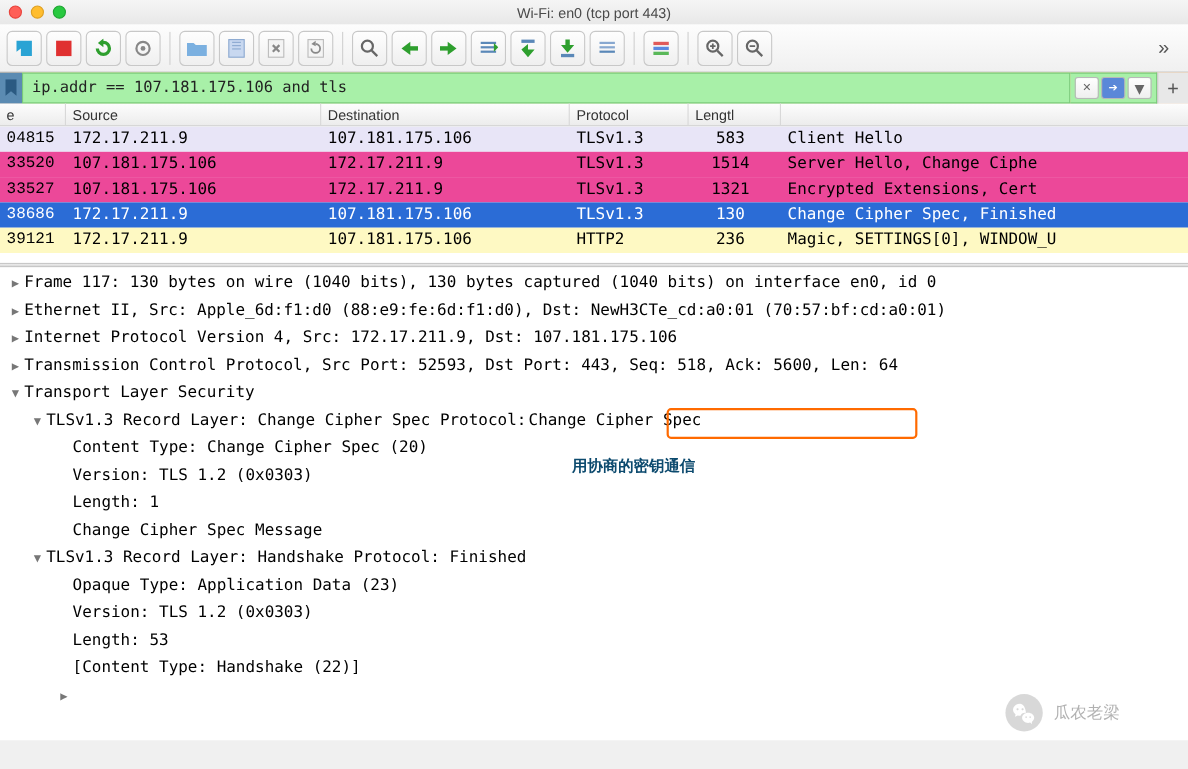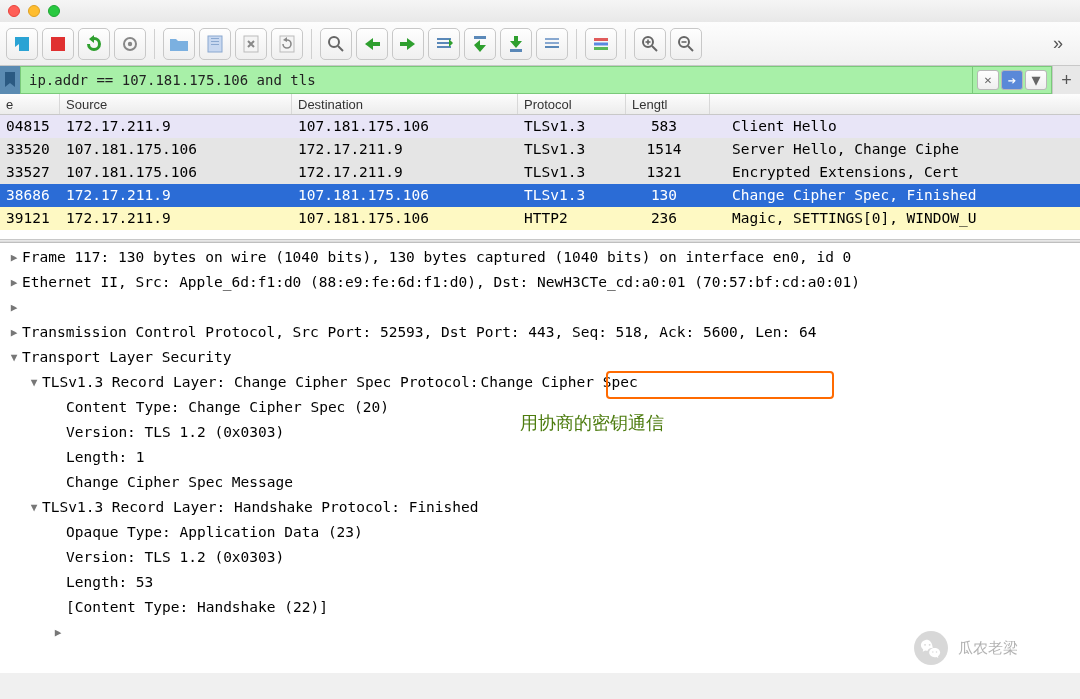--- a/index.html
+++ b/index.html
@@ -34,56 +34,57 @@
   .col-src { width:232px; }
   .col-dst { width:226px; }
   .col-proto{ width:108px; }
   .col-len  { width:84px; text-align:right;}
   .col-info { flex:1; }
 
   .pktbody { font-family:Menlo,Consolas,monospace; font-size:14.5px; line-height:23px; background:#fff; height:124px; overflow:hidden;}
   .prow { display:flex; padding:0; }
   .prow.sel { background:#2b6cd6; color:#fff; }
   .prow.r1 { background:#e8e5f7; }
-  .prow.r2 { background:#e5e5e5; }
+  .prow.r2 { background:#ec4899; }
   .prow.r5 { background:#fef9c3; }
   .prow .cell { padding:0 6px; white-space:nowrap; overflow:hidden; }
-  .prow .cell.c-time{ width:60px; }
+  .prow .cell.c-time{ width:60px;font-family:Liberation Mono, monospace; }
   .prow .cell.c-src { width:232px; }
   .prow .cell.c-dst { width:226px; }
   .prow .cell.c-proto{ width:108px; }
   .prow .cell.c-len{ width:84px; text-align:center; padding-right:14px;}
-  .prow .cell.c-info{ flex:1;margin-left:16px; }
+  .prow .cell.c-info{ flex:1; }
 
   .split { height:4px; background:linear-gradient(#ececec,#d8d8d8); border-top:1px solid #c8c8c8; border-bottom:1px solid #bfbfbf;}
 
   .tree { font-family:Menlo,Consolas,monospace; font-size:14.5px; line-height:25px; background:#fff; padding:2px 6px 10px 6px; height:430px; overflow:hidden; position:relative;}
   .tnode { white-space:nowrap; display:flex; align-items:center;}
   .tri { width:16px; display:inline-block; text-align:center; color:#777; font-size:11px;}
   .ind1 { padding-left:20px;}
   .ind2 { padding-left:44px;}
   .highlight-box { position:absolute; border:2px solid #ff6a00; border-radius:4px; }
-  .anno { position:absolute; color:#4d7c0f; font-family:-apple-system,"PingFang SC",sans-serif; font-size:18px; }
+  .anno { position:absolute; color:#0c4a6e; font-family:-apple-system,"PingFang SC",sans-serif; font-size:14px;font-weight:bold; }
   .watermark { position:absolute; right:62px; bottom:8px; display:flex; align-items:center; gap:10px; opacity:0.45;}
   .watermark .wm-icon { width:34px; height:34px; border-radius:50%; background:#aaa; display:flex; align-items:center; justify-content:center;}
   .watermark .wm-text{ font-size:15px; color:#555; }
 
   
   svg.icn { display:block; }
   .chev{ font-size:10px; color:#555;}
 </style>
 </head>
 <body>
 
 <div class="titlebar">
   <div class="traffic-lights">
     <div class="traffic-light tl-red"></div>
     <div class="traffic-light tl-yellow"></div>
     <div class="traffic-light tl-green"></div>
   </div>
+  <div class="title-text">Wi-Fi: en0 (tcp port 443)</div>
 </div>
 
 <div class="toolbar">
   <div class="group">
     <div class="tbtn">
       <svg class="icn" width="18" height="18">
           <path d="M2 2 L2 12 L6 9 L6 16 L16 16 L16 2 Z" fill="#2aa3d4"></path>
         </svg>
     </div>
     <div class="tbtn">
@@ -292,20 +293,21 @@
   <div class="tnode">
       <span class="tri">▶</span>
       <span>Frame 117: 130 bytes on wire (1040 bits), 130 bytes captured (1040 bits) on interface en0, id 0</span>
     </div>
   <div class="tnode">
       <span class="tri">▶</span>
       <span>Ethernet II, Src: Apple_6d:f1:d0 (88:e9:fe:6d:f1:d0), Dst: NewH3CTe_cd:a0:01 (70:57:bf:cd:a0:01)</span>
     </div>
   <div class="tnode">
       <span class="tri">▶</span>
+      <span>Internet Protocol Version 4, Src: 172.17.211.9, Dst: 107.181.175.106</span>
     </div>
   <div class="tnode">
       <span class="tri">▶</span>
       <span>Transmission Control Protocol, Src Port: 52593, Dst Port: 443, Seq: 518, Ack: 5600, Len: 64</span>
     </div>
   <div class="tnode">
       <span class="tri">▼</span>
       <span>Transport Layer Security</span>
     </div>
   <div class="tnode ind1">

